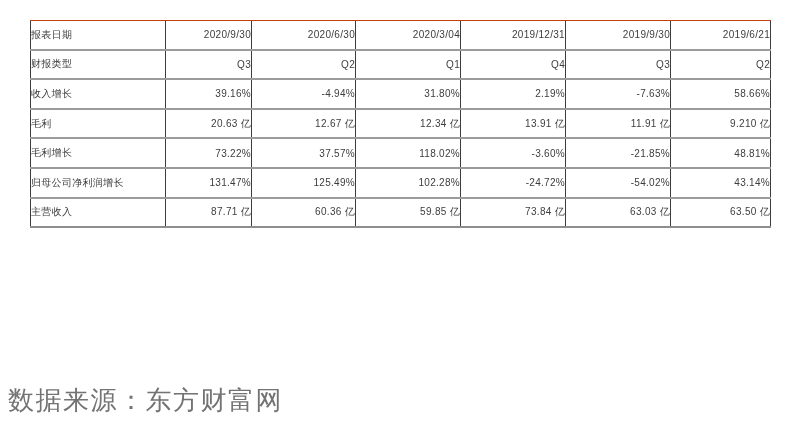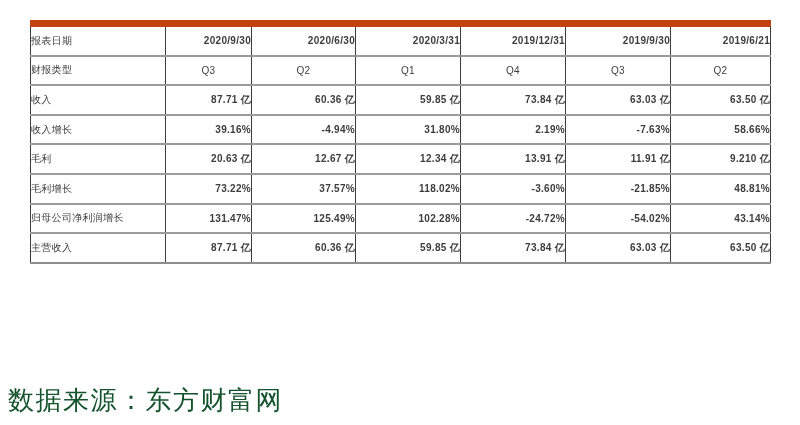--- a/index.html
+++ b/index.html
@@ -29,41 +29,40 @@
     font-size: 10px;
     color: #3d3d3d;
     border-left: 1px solid #3c3c3c;
     border-top: 2px solid #9b9b9b;
     white-space: nowrap;
     overflow: hidden;
     padding: 0;
     letter-spacing: 0.3px;
   }
   table.fin tr:first-child td {
-    border-top: 7px solid #c2410c;
+    border-top: 1px solid #c2410c;
   }
   td.label {
     text-align: left;
     padding-left: 20px;
   }
   td.ar {
     text-align: right;
     padding-right: 13px;
-    font-weight: bold;
   }
   td.al {
-    text-align: center;
+    text-align: right;
     padding-left: 14px;
   }
   .caption {
     position: absolute;
     left: 8px;
     top: 383px;
     font-size: 26px;
-    color: #14532d;
+    color: #737373;
     font-weight: 400;
     letter-spacing: 1.5px;
     white-space: nowrap;
   }
 </style>
 </head>
 <body>
 
 <div class="table-wrap">
   <table class="fin">
@@ -74,42 +73,33 @@
       <col style="width:105px">
       <col style="width:105px">
       <col style="width:105px">
       <col style="width:100px">
     </colgroup>
     <tbody>
         <tr>
           <td class="label">报表日期</td>
           <td class="cell ar">2020/9/30</td>
           <td class="cell ar">2020/6/30</td>
-          <td class="cell ar">2020/3/31</td>
+          <td class="cell ar">2020/3/04</td>
           <td class="cell ar">2019/12/31</td>
           <td class="cell ar">2019/9/30</td>
           <td class="cell ar">2019/6/21</td>
         </tr>
         <tr>
           <td class="label">财报类型</td>
           <td class="cell al">Q3</td>
           <td class="cell al">Q2</td>
           <td class="cell al">Q1</td>
           <td class="cell al">Q4</td>
           <td class="cell al">Q3</td>
           <td class="cell al">Q2</td>
-        </tr>
-        <tr>
-          <td class="label">收入</td>
-          <td class="cell ar">87.71 亿</td>
-          <td class="cell ar">60.36 亿</td>
-          <td class="cell ar">59.85 亿</td>
-          <td class="cell ar">73.84 亿</td>
-          <td class="cell ar">63.03 亿</td>
-          <td class="cell ar">63.50 亿</td>
         </tr>
         <tr>
           <td class="label">收入增长</td>
           <td class="cell ar">39.16%</td>
           <td class="cell ar">-4.94%</td>
           <td class="cell ar">31.80%</td>
           <td class="cell ar">2.19%</td>
           <td class="cell ar">-7.63%</td>
           <td class="cell ar">58.66%</td>
         </tr>

